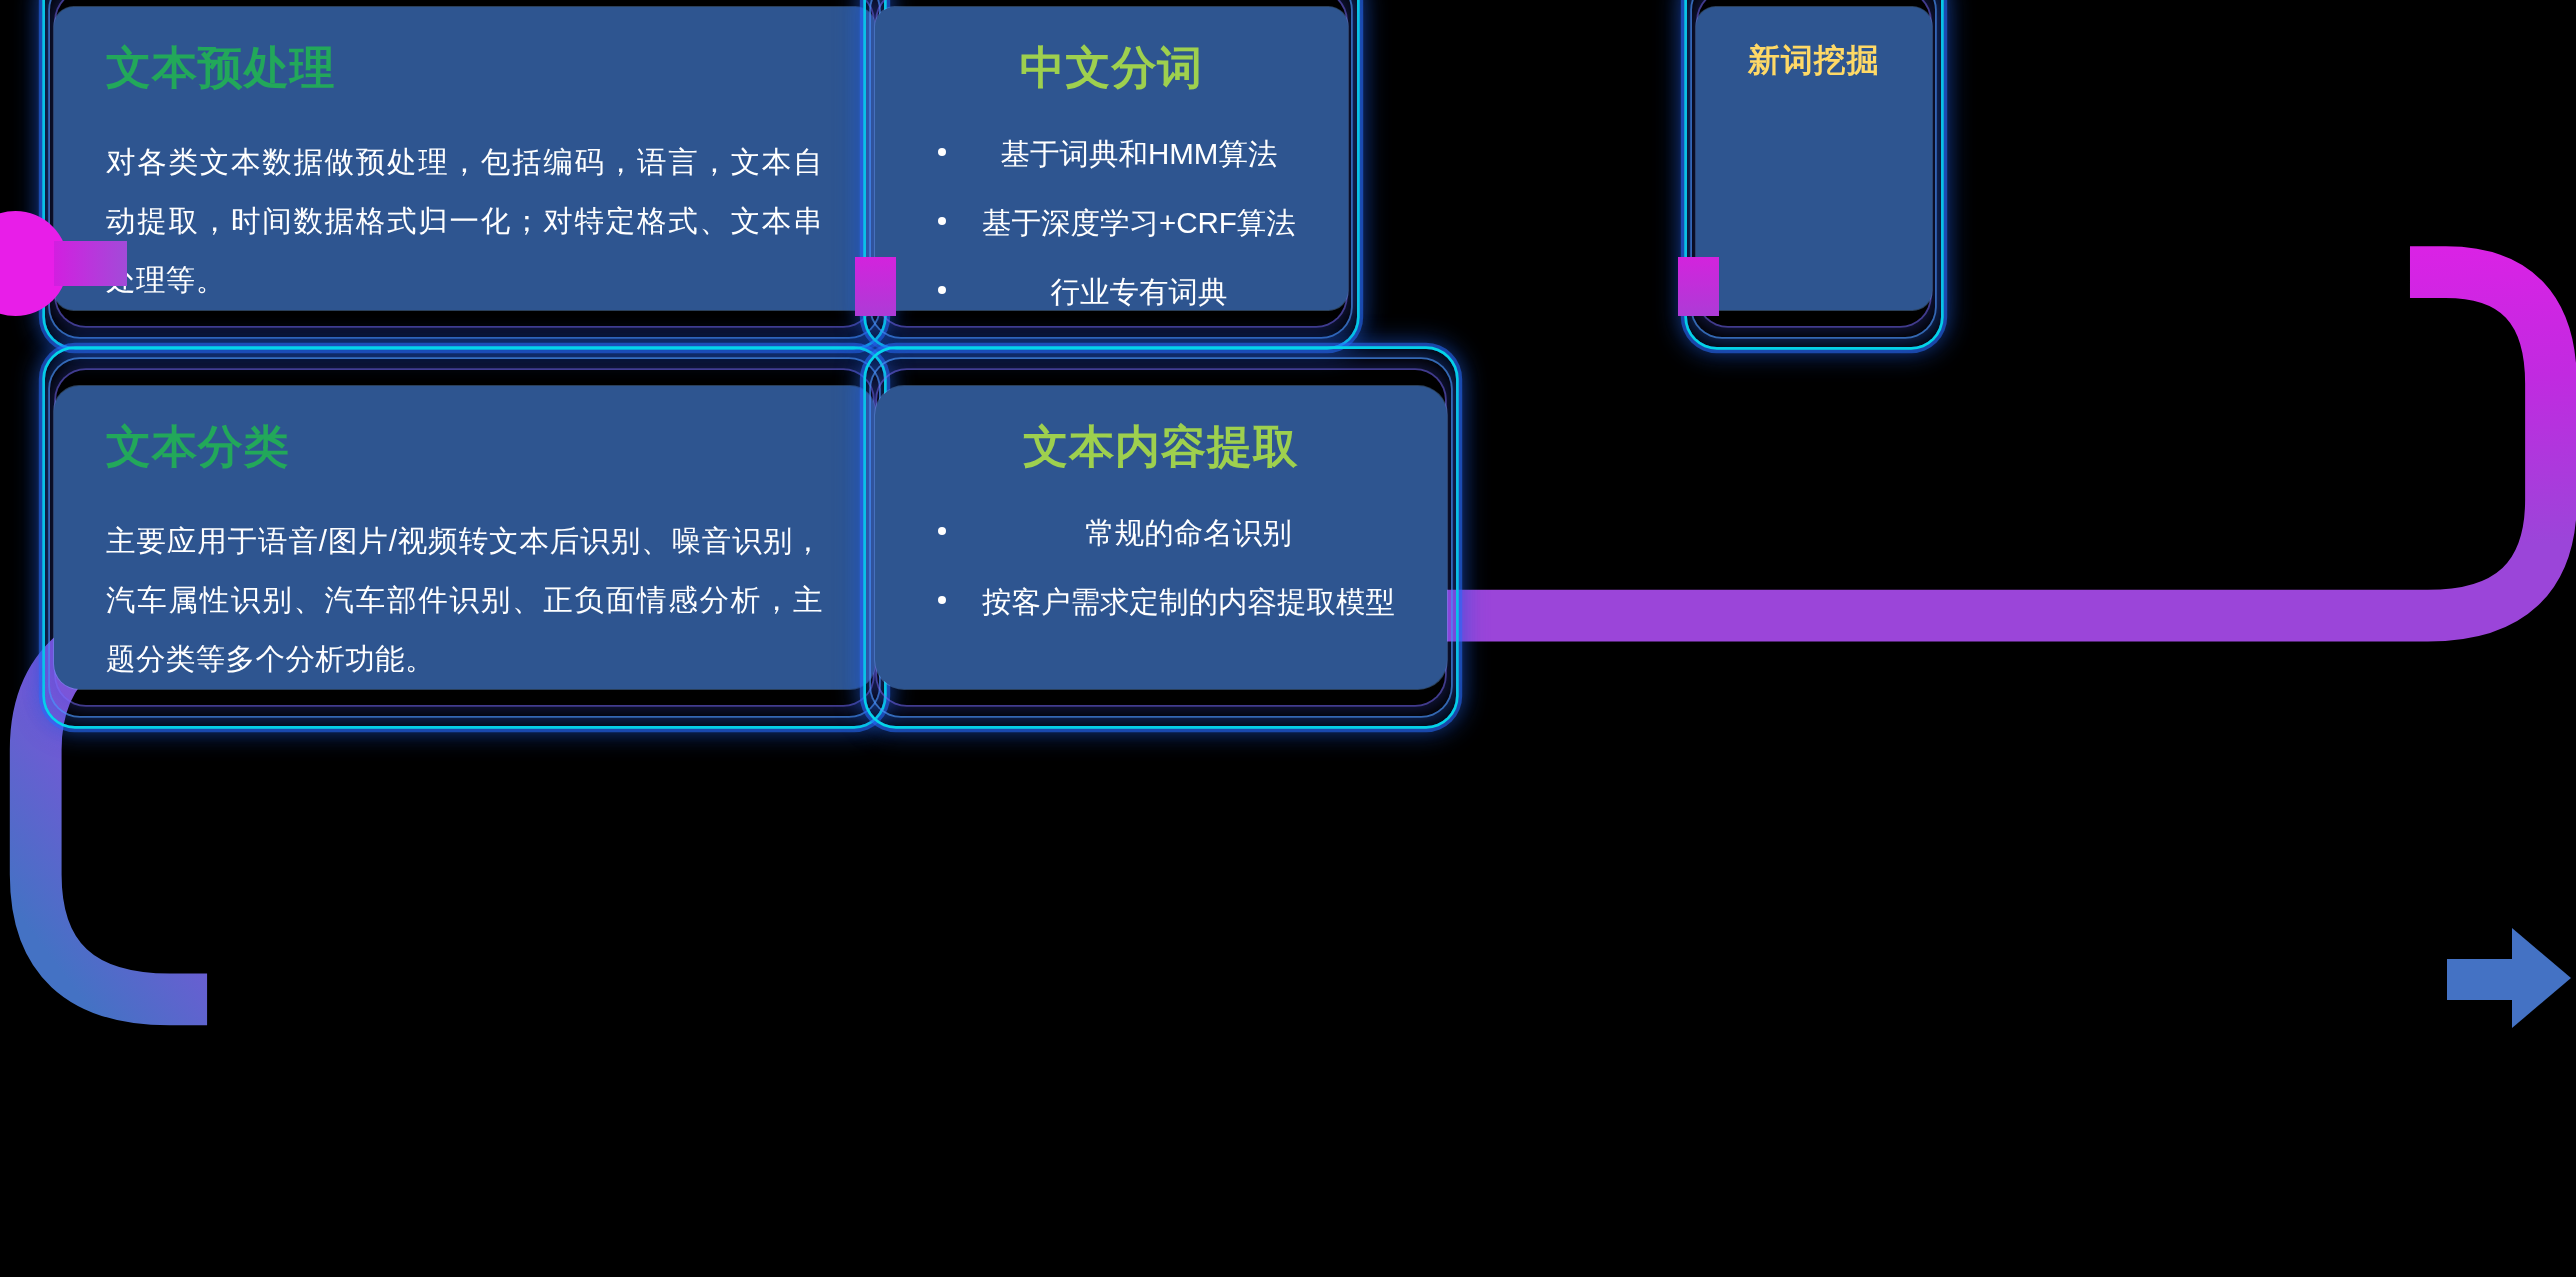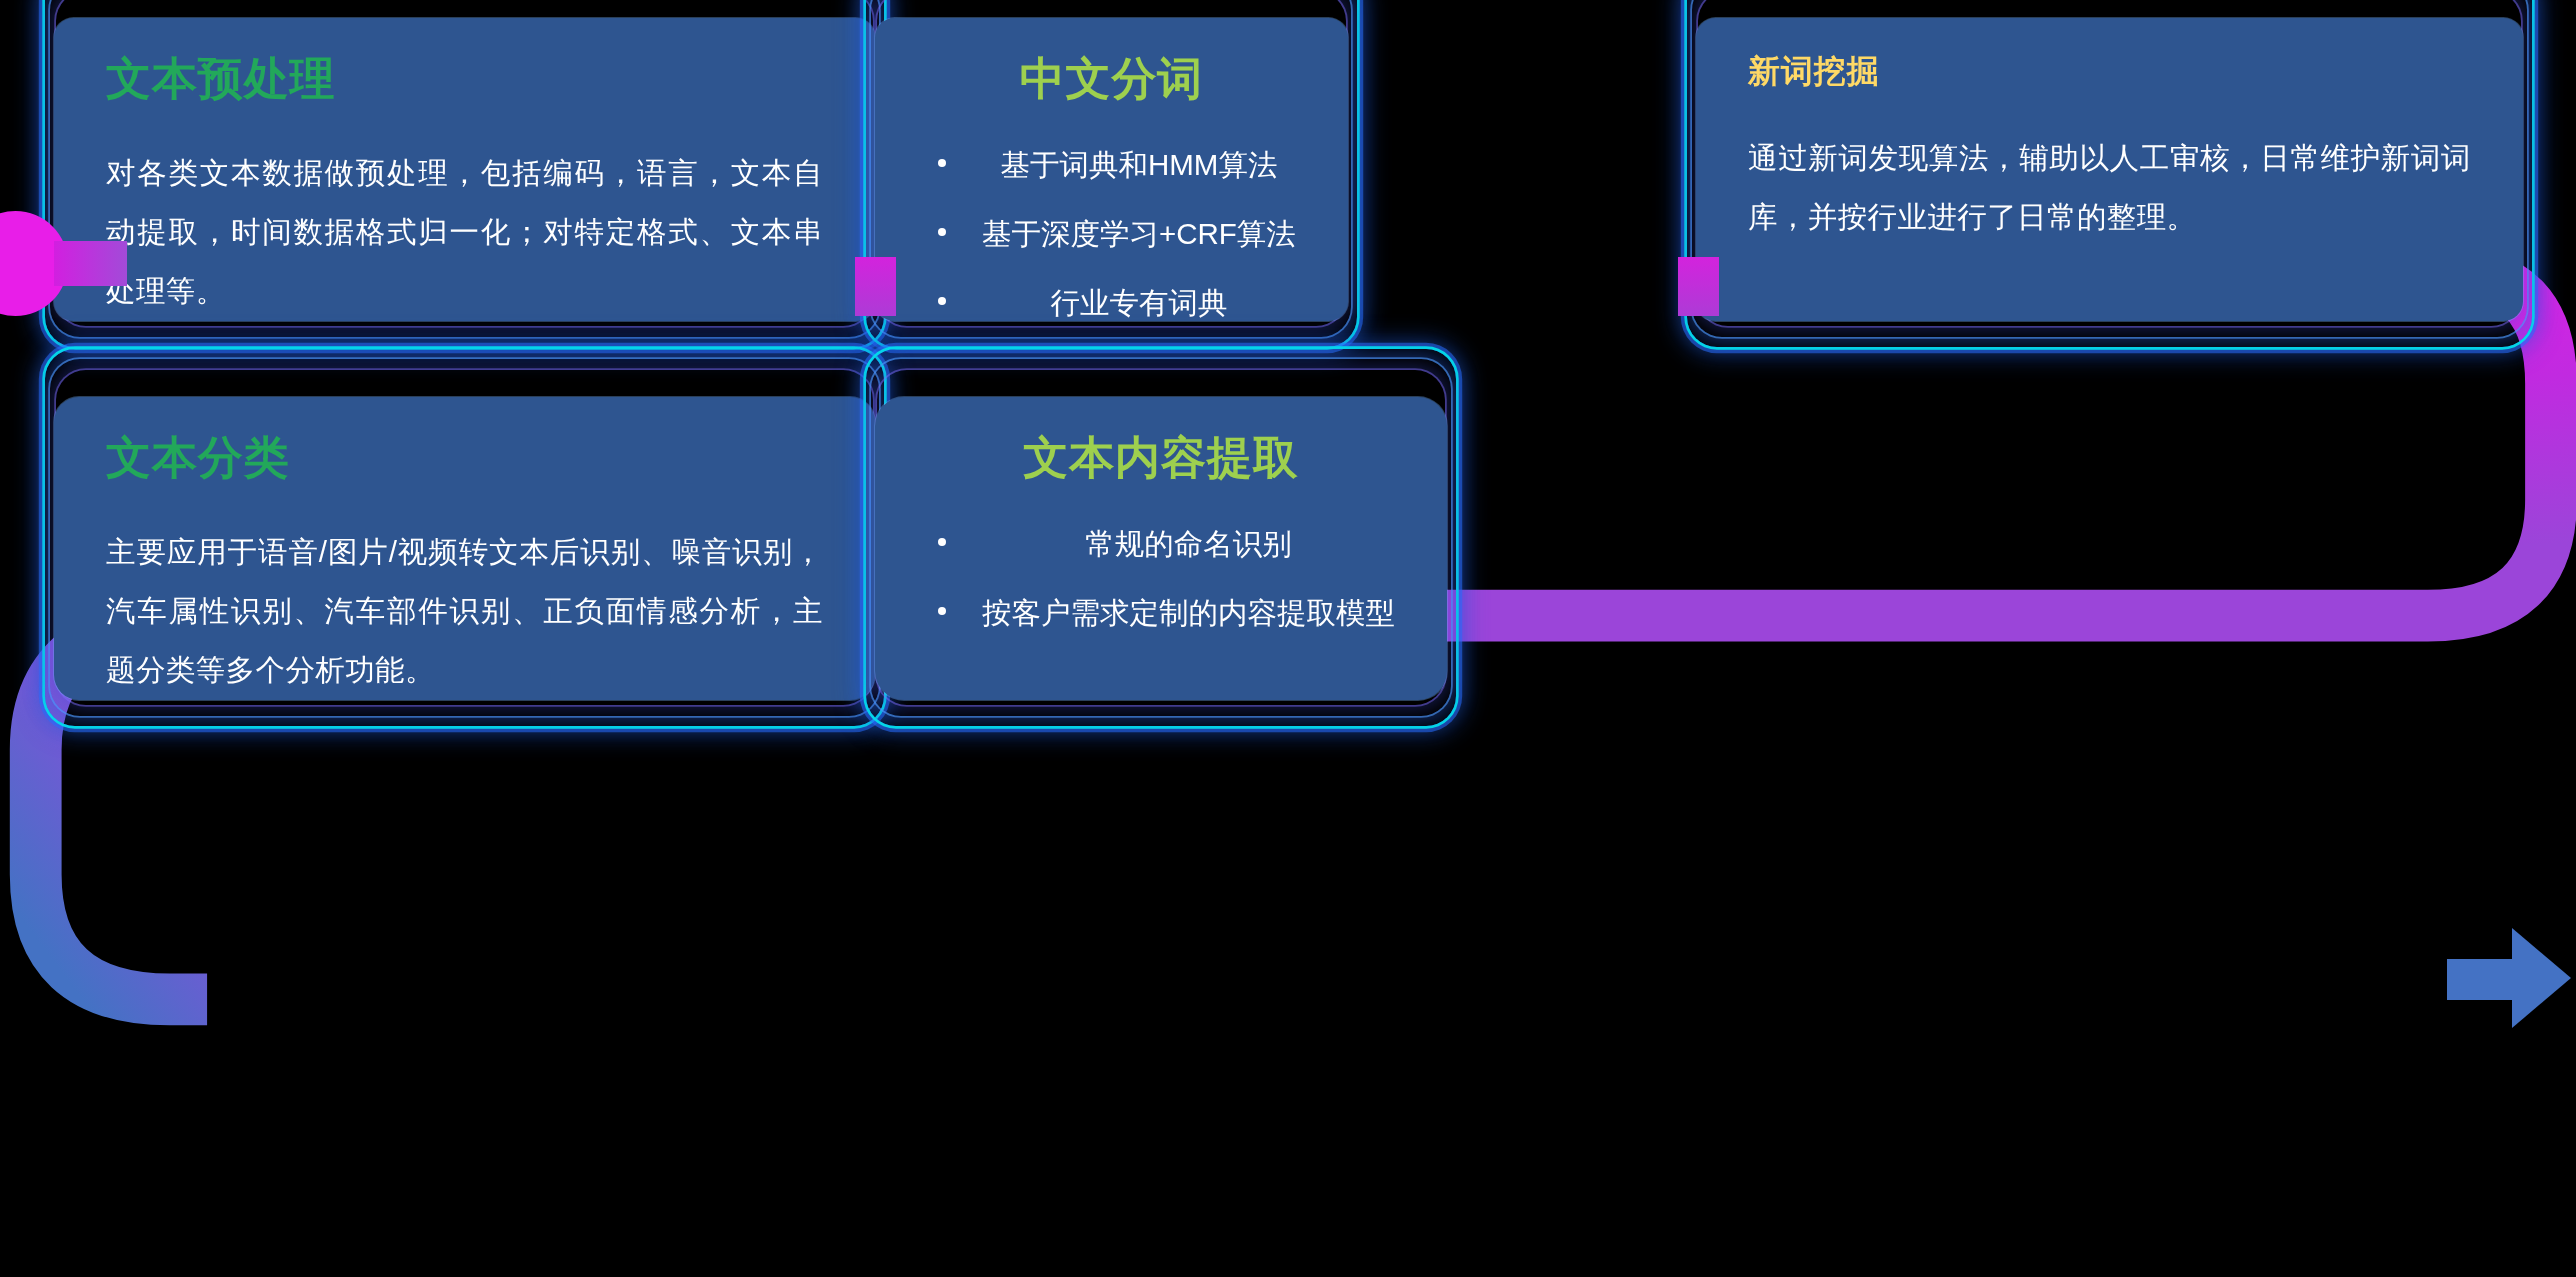--- a/index.html
+++ b/index.html
@@ -26,21 +26,21 @@
        box-shadow:0 0 0 1.8px rgba(80,160,255,.6),
                   0 0 19.6px 7.1px rgba(40,100,230,.35);}
   .gf3{inset:-16px 1.8px -16px 1.8px;
        box-shadow:0 0 0 1.8px rgba(130,110,255,.45),
                   0 0 16px 5.4px rgba(60,80,220,.3);}
 
   
   .card{position:relative;box-sizing:border-box;
         background:#2e5590;border-radius:19.6px;
         padding:36px 52px 30px 52px;
-        box-shadow:0 0 0 0.9px rgba(120,180,255,.35);margin-top:11px;}
+        box-shadow:0 0 0 0.9px rgba(120,180,255,.35);}
   .card-wrap{position:relative;height:100%;}
 
   .card-title{font-weight:bold;letter-spacing:0.9px;line-height:1.1;
               margin:0 0 39px 0;white-space:nowrap;}
   .t-green{color:#22a85a;font-size:45px;}
   .t-lime{color:#9ed04e;font-size:45px;}
   .t-gold{color:#ffd966;font-size:32px;}
 
   .card-body{color:#ffffff;font-size:29.5px;line-height:2.0;
              letter-spacing:0.4px;}
@@ -153,21 +153,20 @@
       </div>
     </div>
 
     <div class="col c-w3">
       <div class="card-wrap">
         <div class="glow-frame gf1"></div>
         <div class="glow-frame gf2"></div>
         <div class="glow-frame gf3"></div>
         <div class="card" style="height:100%;">
           <div class="card-title t-gold">新词挖掘</div>
-          <div class="card-body para">通过新词发现算法，辅助以人工审核，日常维护新词词库，并按行业进行了日常的整理。</div>
         </div>
       </div>
     </div>
   </div>
 
   <div class="row" id="row2">
 
     <div class="col c-w1">
       <div class="card-wrap">
         <div class="glow-frame gf1"></div>

